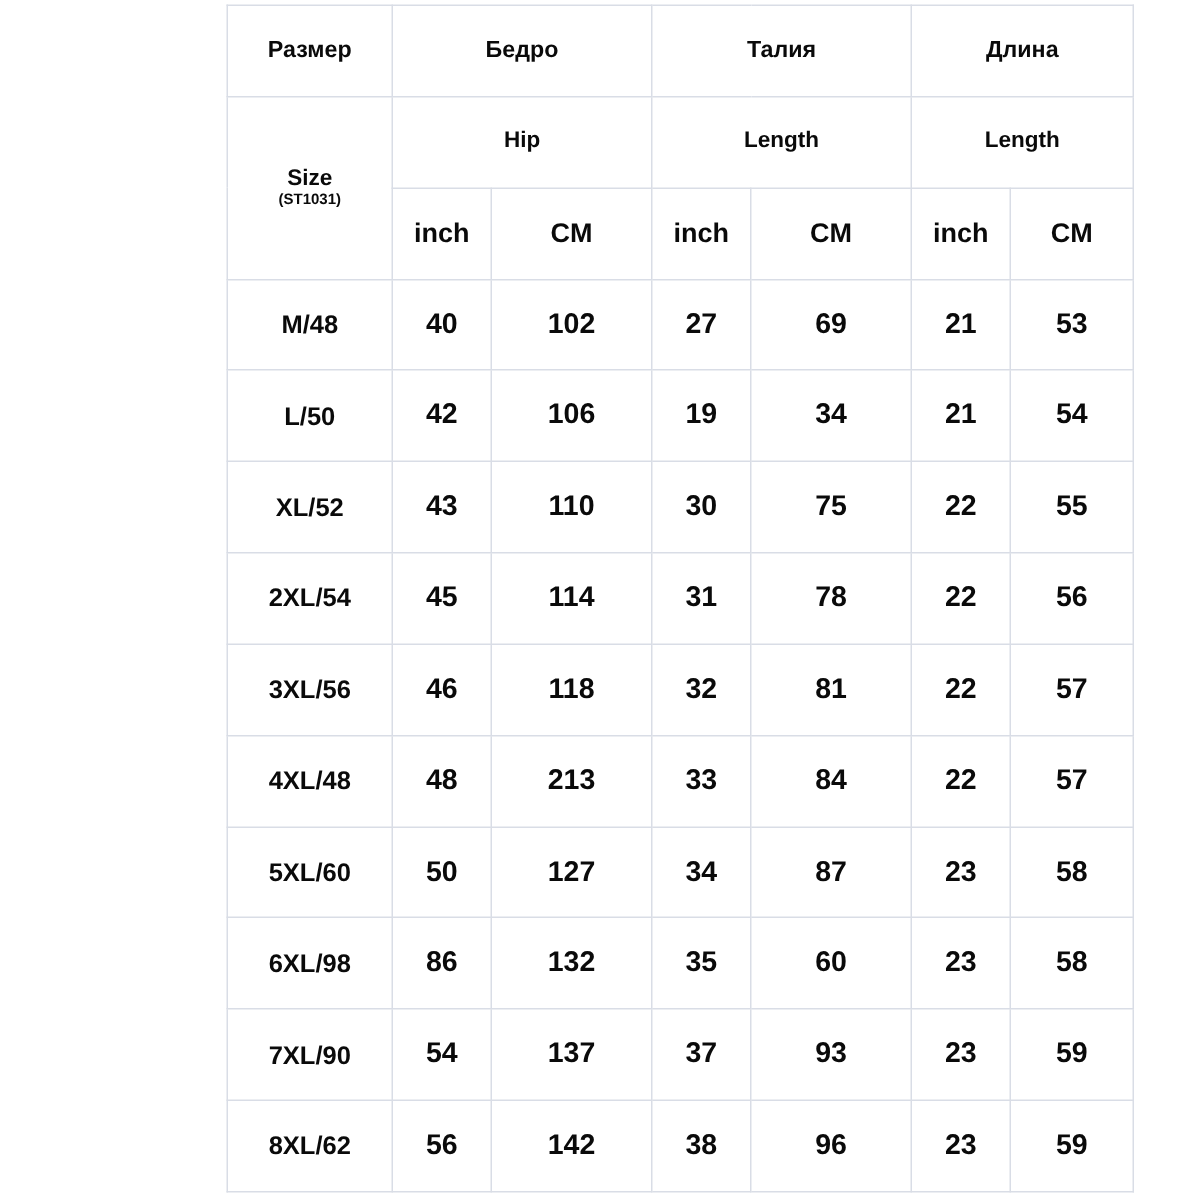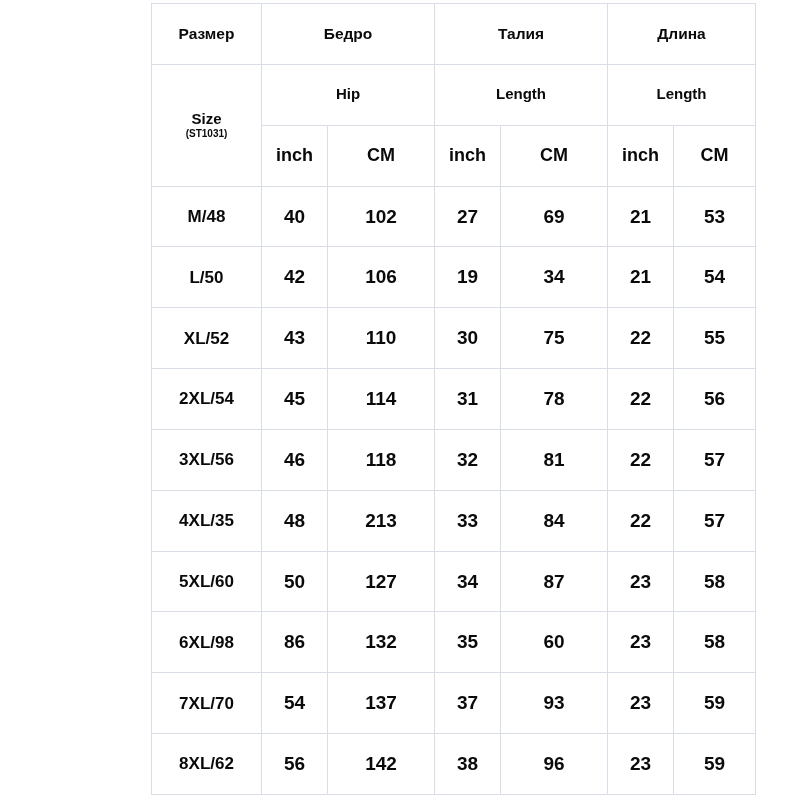--- a/index.html
+++ b/index.html
@@ -151,21 +151,21 @@
         <tr class="data-row">
         <td class="cell-size-label">3XL/56</td>
         <td class="cell-val">46</td>
         <td class="cell-val">118</td>
         <td class="cell-val">32</td>
         <td class="cell-val">81</td>
         <td class="cell-val">22</td>
         <td class="cell-val">57</td>
       </tr>
         <tr class="data-row">
-        <td class="cell-size-label">4XL/35</td>
+        <td class="cell-size-label">4XL/48</td>
         <td class="cell-val">48</td>
         <td class="cell-val">213</td>
         <td class="cell-val">33</td>
         <td class="cell-val">84</td>
         <td class="cell-val">22</td>
         <td class="cell-val">57</td>
       </tr>
         <tr class="data-row">
         <td class="cell-size-label">5XL/60</td>
         <td class="cell-val">50</td>
@@ -178,21 +178,21 @@
         <tr class="data-row">
         <td class="cell-size-label">6XL/98</td>
         <td class="cell-val">86</td>
         <td class="cell-val">132</td>
         <td class="cell-val">35</td>
         <td class="cell-val">60</td>
         <td class="cell-val">23</td>
         <td class="cell-val">58</td>
       </tr>
         <tr class="data-row">
-        <td class="cell-size-label">7XL/70</td>
+        <td class="cell-size-label">7XL/90</td>
         <td class="cell-val">54</td>
         <td class="cell-val">137</td>
         <td class="cell-val">37</td>
         <td class="cell-val">93</td>
         <td class="cell-val">23</td>
         <td class="cell-val">59</td>
       </tr>
         <tr class="data-row">
         <td class="cell-size-label">8XL/62</td>
         <td class="cell-val">56</td>

